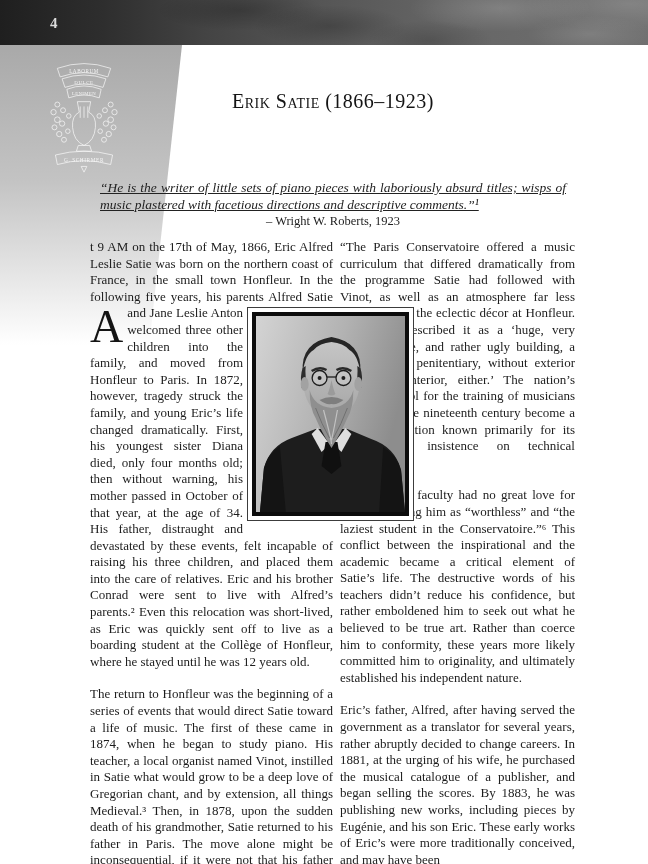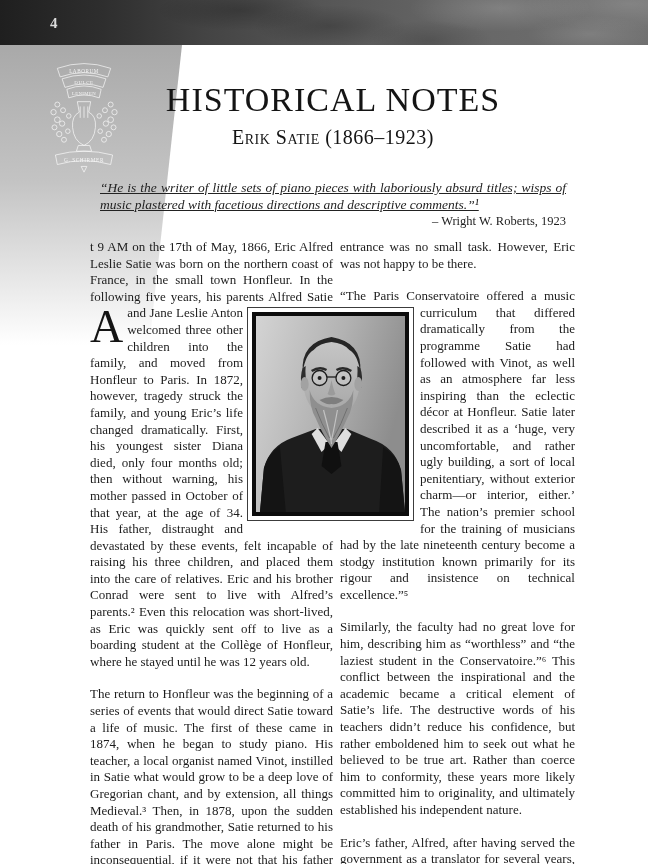--- a/index.html
+++ b/index.html
@@ -32,21 +32,21 @@
   }
   .crest{position:absolute;left:44px;top:56px;width:80px;height:118px;opacity:.85;}
   .crest text{fill:#ffffff;font-family:"Liberation Serif",serif;}
   
   .header{position:absolute;left:100px;top:82px;width:466px;text-align:center;color:#141414;}
   .title{font-size:34px;letter-spacing:1px;line-height:1.05;}
   .subtitle{font-size:20px;font-variant:small-caps;letter-spacing:.5px;margin-top:8px;}
   
   .epigraph{position:absolute;left:100px;top:179px;width:466px;color:#222;}
   .epigraph .quote{font-style:italic;font-size:13.5px;line-height:17px;text-align:justify;text-decoration:underline;}
-  .epigraph .attr{font-size:12.5px;text-align:right;margin-top:1px;color:#1d1d1d;}
+  .epigraph .attr{font-size:12.5px;text-align:center;margin-top:1px;color:#1d1d1d;}
   
   .col{position:absolute;top:239px;font-size:13px;line-height:16.6px;
        text-align:justify;color:#1c1c1c;}
   .col-left{left:90px;width:243px;}
   .col-right{left:340px;width:235px;}
   .col p{margin:0 0 16px 0;}
   .dropcap{float:left;font-size:46px;line-height:35px;padding:2px 4px 0 0;color:#141414;}
   
   .sp-r1{float:right;width:1px;height:68px;margin-left:-1px;}
   .sp-r2{float:right;clear:right;width:90px;height:218px;}
@@ -108,41 +108,37 @@
     <path d="M12,103 Q42,95 72,103 L70,113 Q42,105 14,113 Z"></path>
     <path d="M39,115 L45,115 L42,121 Z"></path>
   </g>
   <text x="42" y="17" font-size="5.4" text-anchor="middle" letter-spacing="0.6">LABORUM</text>
   <text x="42" y="28" font-size="5.2" text-anchor="middle" letter-spacing="0.6">DULCE</text>
   <text x="42" y="40" font-size="5" text-anchor="middle" letter-spacing="0.4">LENIMEN</text>
   <text x="42" y="110" font-size="5.6" text-anchor="middle" letter-spacing="0.6">G. SCHIRMER</text>
 </svg>
 
 <div class="header">
-  <div class="title">HISTORICAL NOTES</div>
   <div class="subtitle">Erik Satie (1866–1923)</div>
 </div>
 
 <div class="epigraph">
   <div class="quote">“He is the writer of little sets of piano pieces with laboriously absurd titles; wisps of music plastered with facetious directions and descriptive comments.”¹</div>
   <div class="attr">– Wright W. Roberts, 1923</div>
 </div>
 
 <div class="col col-left">
   <p>
     <span class="sp-r1"></span><span class="sp-r2"></span><span class="dropcap">A</span><span>t 9 AM on the 17th of May, 1866, Eric Alfred Leslie Satie was born on the northern coast of France, in the small town Honfleur. In the following five years, his parents Alfred Satie and Jane Leslie Anton welcomed three other children into the family, and moved from Honfleur to Paris. In 1872, however, tragedy struck the family, and young Eric’s life changed dramatically. First, his youngest sister Diana died, only four months old; then without warning, his mother passed in October of that year, at the age of 34. His father, distraught and devastated by these events, felt incapable of raising his three children, and placed them into the care of relatives. Eric and his brother Conrad were sent to live with Alfred’s parents.²  Even this relocation was short-lived, as Eric was quickly sent off to live as a boarding student at the Collège of Honfleur, where he stayed until he was 12 years old.</span>
   </p>
   <p><span>The return to Honfleur was the beginning of a series of events that would direct Satie toward a life of music. The first of these came in 1874, when he began to study piano. His teacher, a local organist named Vinot, instilled in Satie what would grow to be a deep love of Gregorian chant, and by extension, all things Medieval.³ Then, in 1878, upon the sudden death of his grandmother, Satie returned to his father in Paris. The move alone might be inconsequential, if it were not that his father had met, and fallen in love with Eugénie Barnetche, a piano teacher and “mediocre salon composer.”⁴ At her insistence, Eric applied to the Paris Conservatoire.</span></p>
 
 </div>
 
 <div class="col col-right">
-  <p>
-    <span class="sp-l1"></span><span class="sp-l2"></span><span>entrance was no small task. However, Eric was not happy to be there.</span>
-  </p>
   <p><span>“The Paris Conservatoire offered a music curriculum that differed dramatically from the programme Satie had followed with Vinot, as well as an atmosphere far less inspiring than the eclectic décor at Honfleur. Satie later described it as a ‘huge, very uncomfortable, and rather ugly building, a sort of local penitentiary, without exterior charm—or interior, either.’ The nation’s premier school for the training of musicians had by the late nineteenth century become a stodgy institution known primarily for its rigour and insistence on technical excellence.”⁵</span></p>
   <p><span>Similarly, the faculty had no great love for him, describing him as “worthless” and “the laziest student in the Conservatoire.”⁶ This conflict between the inspirational and the academic became a critical element of Satie’s life. The destructive words of his teachers didn’t reduce his confidence, but rather emboldened him to seek out what he believed to be true art. Rather than coerce him to conformity, these years more likely committed him to originality, and ultimately established his independent nature.</span></p>
   <p><span>Eric’s father, Alfred, after having served the government as a translator for several years, rather abruptly decided to change careers. In 1881, at the urging of his wife, he purchased the musical catalogue of a publisher, and began selling the scores. By 1883, he was publishing new works, including pieces by Eugénie, and his son Eric. These early works of Eric’s were more traditionally conceived, and may have been</span></p>
 </div>
 
 <div class="photo-outer">
   <div class="photo-inner">
     <svg viewBox="0 0 150 196" preserveAspectRatio="none">
       <defs>
         <linearGradient id="bgg" x1="0" y1="0" x2="1" y2="0.35">

